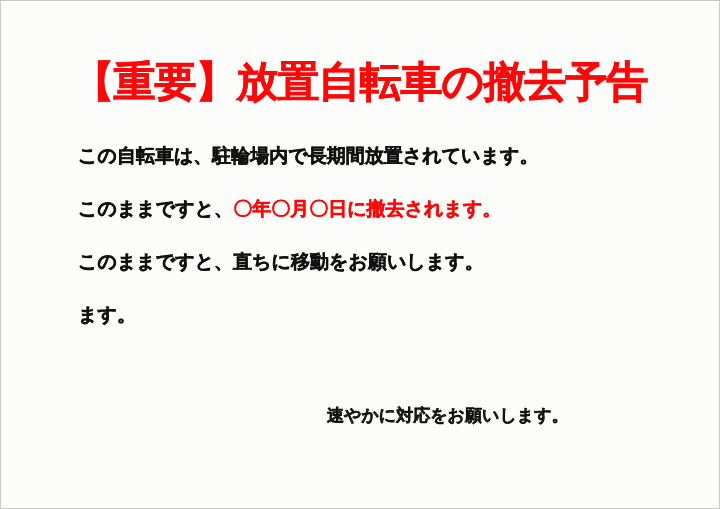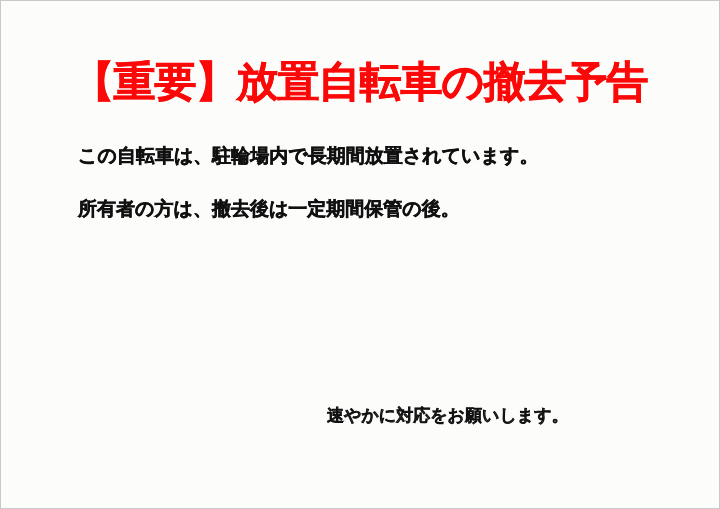--- a/index.html
+++ b/index.html
@@ -95,26 +95,32 @@
   <div class="notice-inner">
 
     <div id="notice-title">【重要】放置自転車の撤去予告</div>
 
     <div class="body-block">
 
       <div class="body-line">
         <span class="seg-black">この自転車は、駐輪場内で長期間放置されています。</span>
       </div>
 
+      <div class="body-line">
+        <span class="seg-black">このままですと、</span><span class="seg-red">〇年〇月〇日に撤去されます。</span>
+      </div>
 
       <div class="body-line">
-        <span class="seg-black">所有者の方は、撤去後は一定期間保管の後。</span>
+        <span class="seg-black">このままですと、直ちに移動をお願いします。</span>
       </div>
 
 
+      <div class="body-line tight">
+        <span class="seg-black">ます。</span>
+      </div>
 
     </div>
 
     <div id="closing-line">速やかに対応をお願いします。</div>
 
     <div id="footer-space"></div>
 
   </div>
 </div>
 

